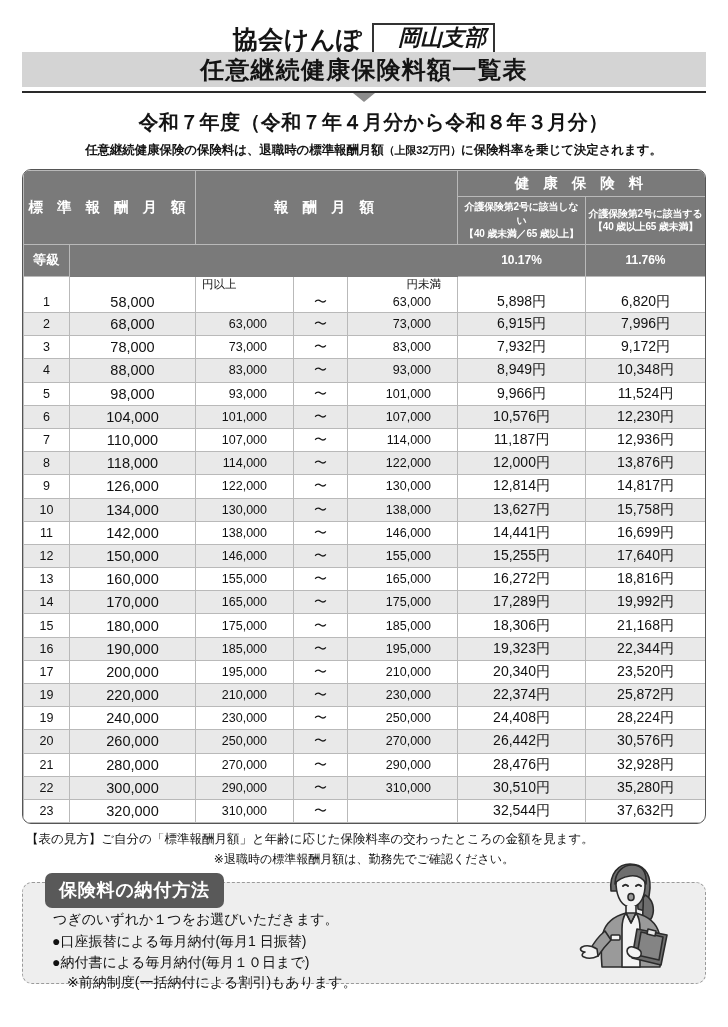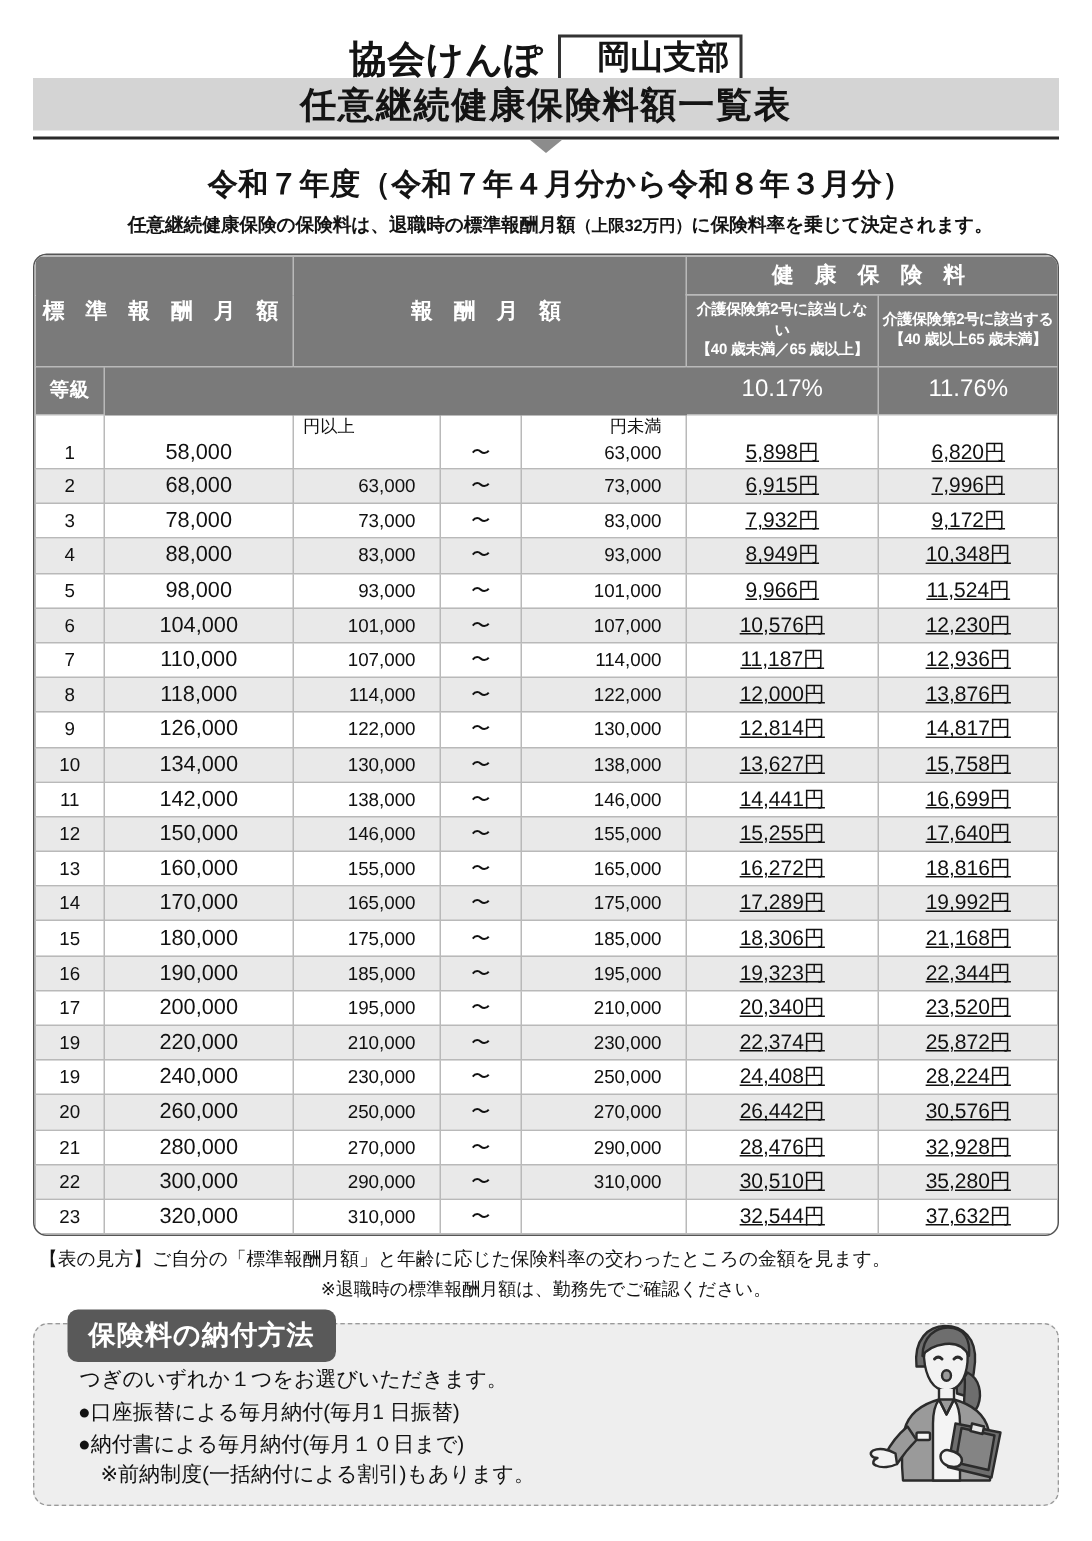--- a/index.html
+++ b/index.html
@@ -33,20 +33,21 @@
     letter-spacing: 0.5px;
     color: #141414;
   }
   .branch-box {
     font-size: 22px;
     font-weight: bold;
     color: #141414;
     border: 2px solid #333333;
     padding: 1px 7px 3px 24px;
     line-height: 1.12;
+    font-style: italic;
   }
 
   
   .title-banner {
     margin: 10px 22px 0 22px;
     background: #d4d4d4;
     height: 35px;
     display: flex;
     align-items: center;
     justify-content: center;
@@ -126,22 +127,22 @@
   thead th.grp-pay  { font-size: 14.5px; letter-spacing: 5px; }
   thead th.grp-ins  { font-size: 14.5px; letter-spacing: 5px; height: 26px; }
   thead th.sub-cat {
     font-size: 10px;
     line-height: 1.35;
     font-weight: bold;
     padding: 3px 2px;
     letter-spacing: -0.2px;
   }
   thead th.rate {
-    font-size: 16px;
-    font-weight: normal;
+    font-size: 12px;
+    font-weight: bold;
     height: 16px;
   }
   thead th.grade-label {
     font-size: 13px;
     font-weight: bold;
     height: 32px;
     letter-spacing: 0.5px;
   }
   thead th.blank { background: #7a7a7a; border-color: #7a7a7a; }
 
@@ -159,23 +160,23 @@
     height: 23.2px;
     font-size: 13.5px;
     color: #111111;
     text-align: center;
     vertical-align: middle;
     white-space: nowrap;
   }
   tbody tr.alt td { background: #e9e9e9; }
   tbody td.grade { font-size: 12.5px; }
   tbody td.std   { font-size: 14.5px; }
-  tbody td.low, tbody td.high { font-size: 12.5px; text-align: right; padding-right: 16px; margin-top: 12px; }
+  tbody td.low, tbody td.high { font-size: 12.5px; text-align: right; padding-right: 26px; margin-top: 12px; }
   tbody td.tilde { font-size: 13px; }
-  tbody td.prem  { font-size: 14px; text-decoration: underline; }
+  tbody td.prem  { font-size: 14px; }
 
   
   tr.units td {
     height: 15px;
     font-size: 11.5px;
     border-bottom: none;
     padding-bottom: 0;
     color: #111111;
   }
   tr.units td.low-u  { text-align: left;  padding-left: 6px; }
@@ -192,21 +193,21 @@
   .foot-notes .fn1 { text-align: left; }
   .foot-notes .fn2 { text-align: center; margin-top: 3px; font-size: 12px; }
 
   
   .pay-box {
     position: relative;
     margin: 14px 22px 0 22px;
     background: #eeeeee;
     border: 1.5px dashed #9a9a9a;
     border-radius: 10px;
-    height: 122px;
+    height: 102px;
     padding: 26px 18px 10px 30px;
   }
   .pay-tab {
     position: absolute;
     top: -10px;
     left: 22px;
     background: #595959;
     color: #ffffff;
     font-size: 18px;
     font-weight: bold;

